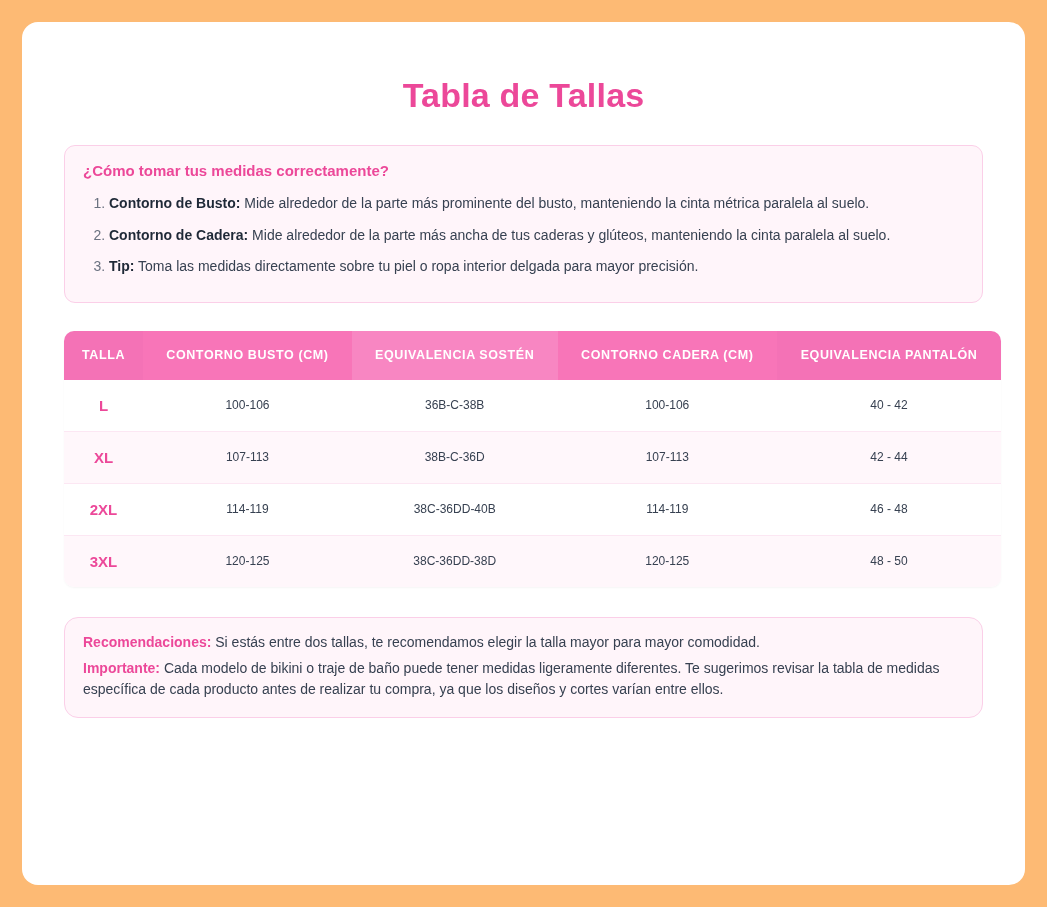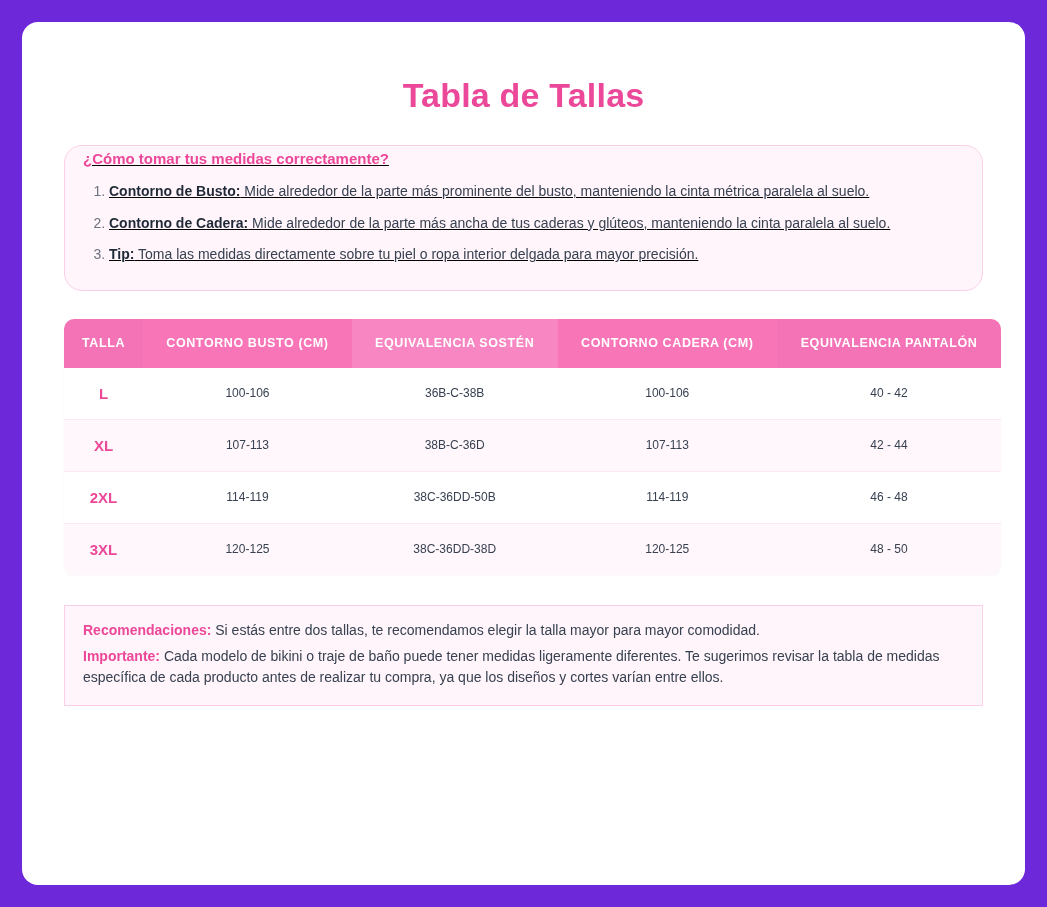--- a/index.html
+++ b/index.html
@@ -7,21 +7,21 @@
     margin: 0;
     padding: 0;
     width: 1047px;
     height: 907px;
     background: #fdf2f8;
     font-family: "Liberation Sans", sans-serif;
   }
   #page {
     width: 1047px;
     height: 907px;
-    background: #6d28d9;
+    background: #fdba74;
     padding: 22px;
   }
   .card {
     background: #ffffff;
     border-radius: 16px;
     width: 1003px;
     height: 863px;
     padding: 30px 30px 20px 30px;
     overflow: hidden;
   }
@@ -29,24 +29,23 @@
     text-align: center;
     color: #ec4899;
     font-size: 34px;
     font-weight: bold;
     margin: 24px 0 30px 0;
     letter-spacing: 0.2px;
   }
   .howto {
     border: 1px solid #fbcfe8;
     background: #fff5fa;
-    border-radius: 18px;
-    padding: 4px 18px 14px 18px;
+    border-radius: 11px;
+    padding: 16px 18px 14px 18px;
     margin: 0 12px;
-    text-decoration: underline;
   }
   .howto-title {
     color: #ec4899;
     font-weight: bold;
     font-size: 15px;
     margin-bottom: 14px;
   }
   ol.steps {
     margin: 0;
     padding-left: 26px;
@@ -95,21 +94,21 @@
   table.sizes tbody td.talla {
     color: #ec4899;
     font-weight: bold;
     font-size: 15px;
   }
 
   .notes {
     margin: 30px 12px 0 12px;
     border: 1px solid #fbcfe8;
     background: #fff5fa;
-    border-radius: 0;
+    border-radius: 14px;
     padding: 14px 18px 16px 18px;
     font-size: 14px;
     color: #374151;
     line-height: 1.55;
   }
   .notes .lead { color: #ec4899; font-weight: bold; }
   .notes p { margin: 0 0 4px 0; }
   .notes p:last-child { margin-bottom: 0; }
 </style>
 </head>
@@ -156,21 +155,21 @@
         <tr>
           <td class="talla">XL</td>
           <td>107-113</td>
           <td>38B-C-36D</td>
           <td>107-113</td>
           <td>42 - 44</td>
         </tr>
         <tr>
           <td class="talla">2XL</td>
           <td>114-119</td>
-          <td>38C-36DD-50B</td>
+          <td>38C-36DD-40B</td>
           <td>114-119</td>
           <td>46 - 48</td>
         </tr>
         <tr>
           <td class="talla">3XL</td>
           <td>120-125</td>
           <td>38C-36DD-38D</td>
           <td>120-125</td>
           <td>48 - 50</td>
         </tr>

